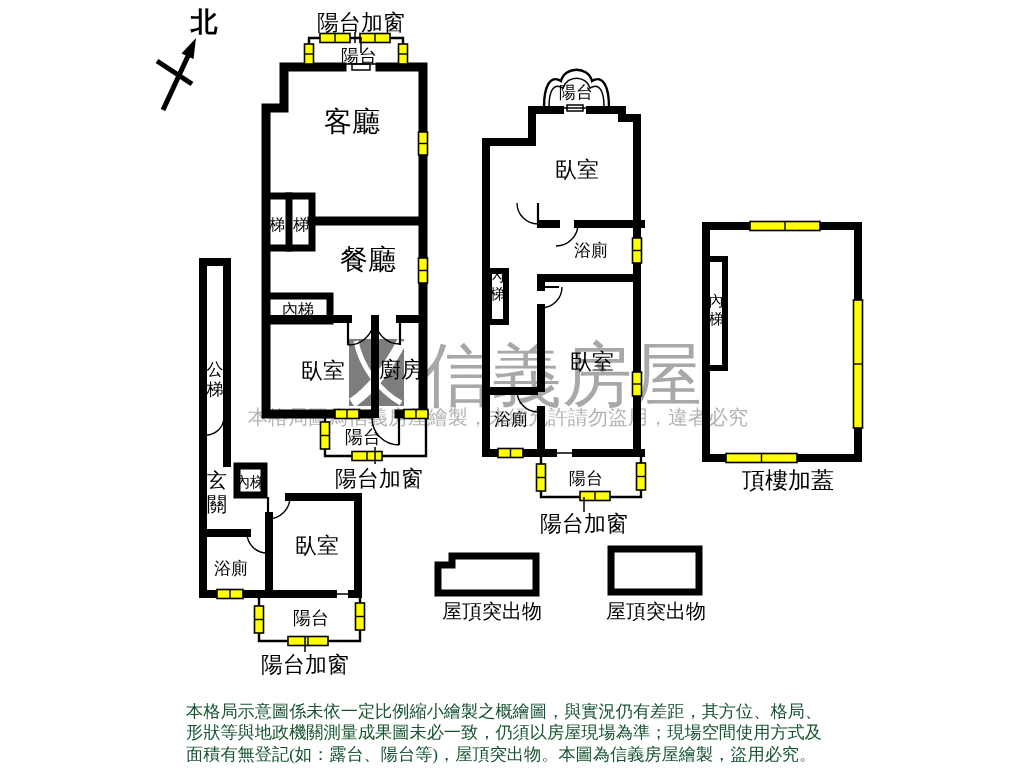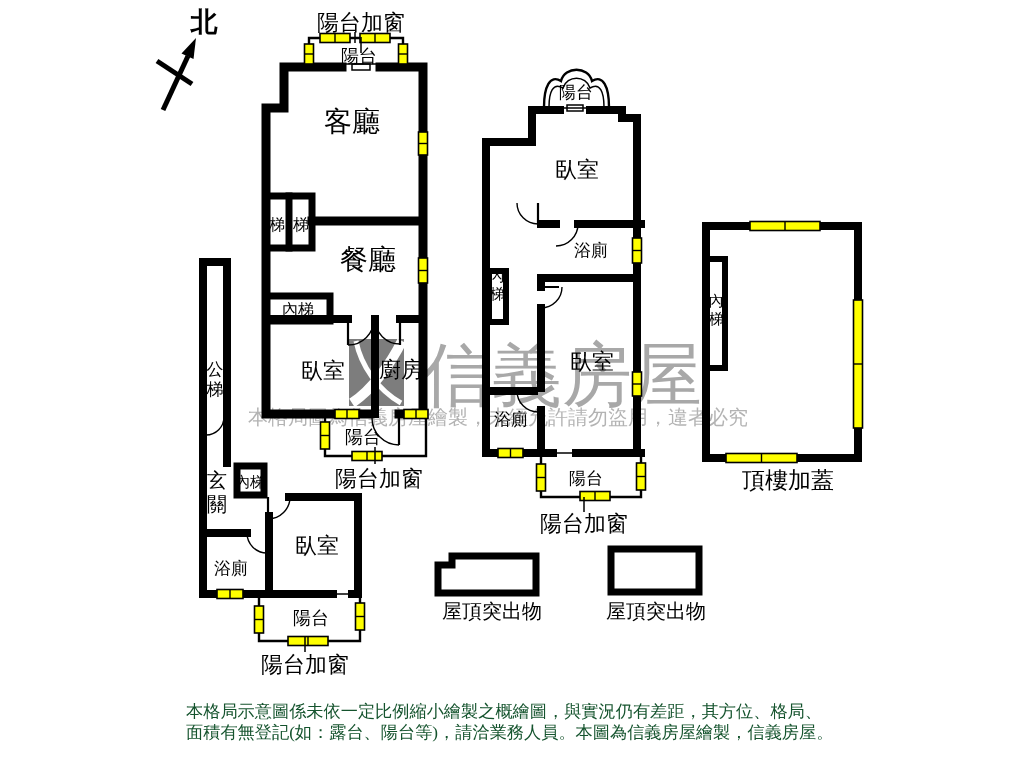--- a/index.html
+++ b/index.html
@@ -246,17 +246,18 @@
     <path class="wall7" d="M 438 565 L 452 565 L 452 556 L 536 556 L 536 593 L 438 593 Z"></path>
     <text x="492" y="618" text-anchor="middle" style="font-size:20px">屋頂突出物</text>
     <rect x="611" y="549" width="88" height="43" class="wall7" fill="none"></rect>
     <text x="656" y="618" text-anchor="middle" style="font-size:20px">屋頂突出物</text>
   </g>
 </svg>
 
 
 <div id="disclaimer">
   <div>本格局示意圖係未依一定比例縮小繪製之概繪圖，與實況仍有差距，其方位、格局、</div>
-  <div>面積有無登記(如：露台、陽台等)，請洽業務人員。本圖為信義房屋繪製，信義房屋。</div>
+  <div>形狀等與地政機關測量成果圖未必一致，仍須以房屋現場為準；現場空間使用方式及</div>
+  <div>面積有無登記(如：露台、陽台等)，屋頂突出物。本圖為信義房屋繪製，盜用必究。</div>
 </div>
 
 
 
 
 </body></html>

